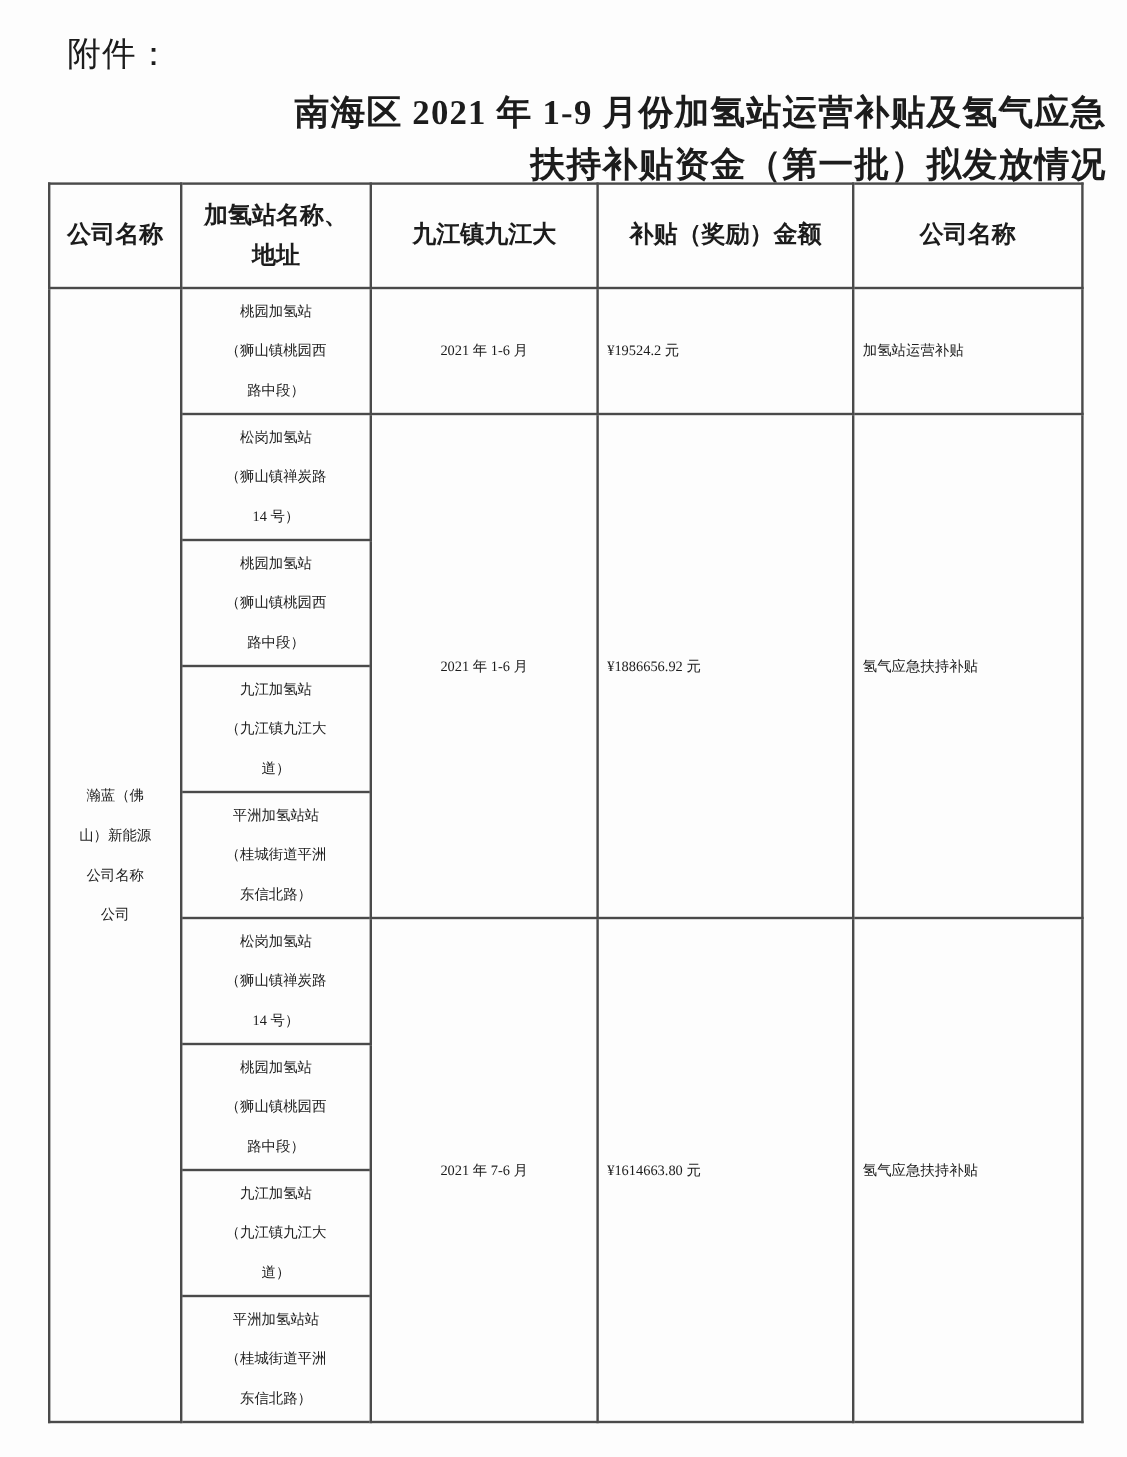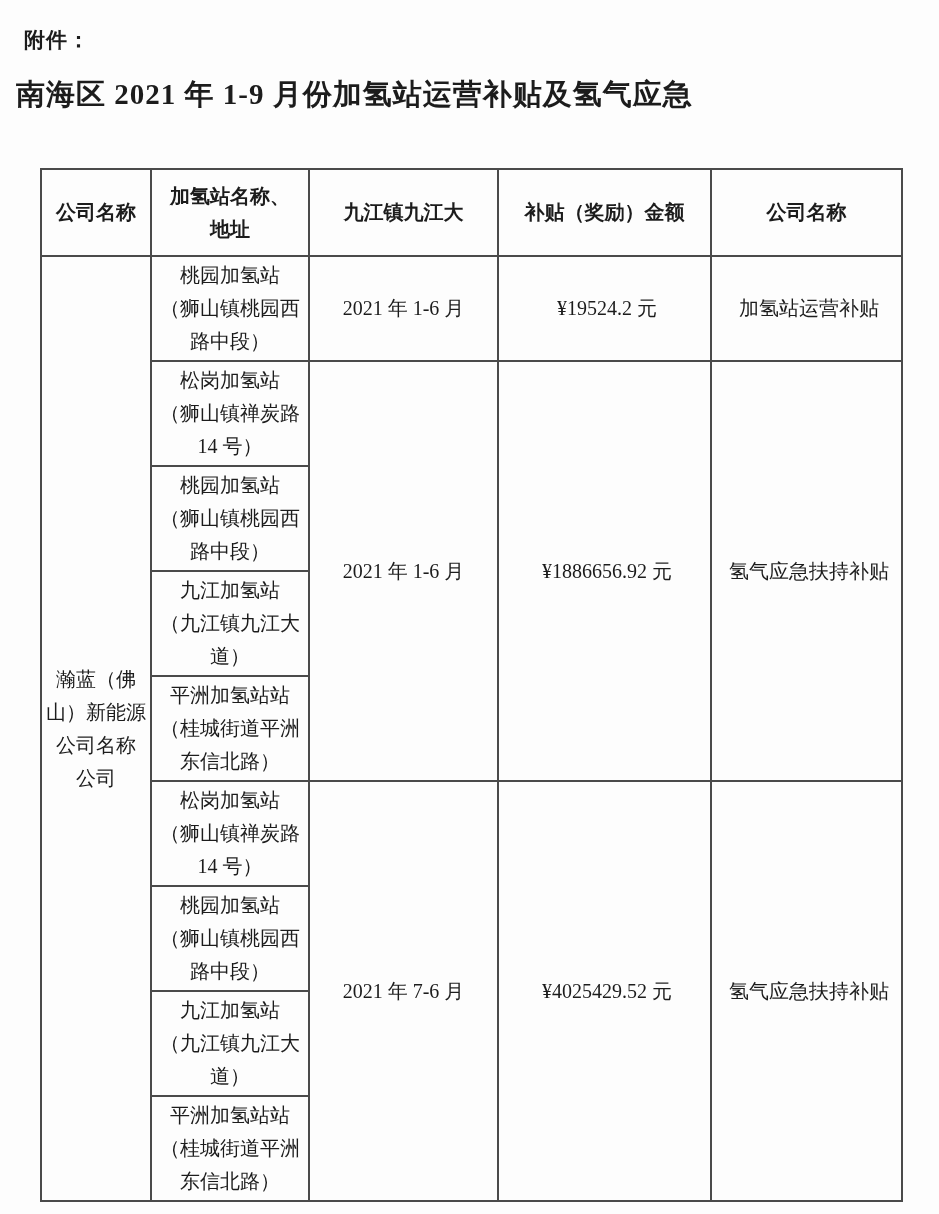--- a/index.html
+++ b/index.html
@@ -7,75 +7,76 @@
     width: 939px;
     height: 1214px;
     background: #fdfdfd;
     color: #1c1c1c;
     font-family: "Liberation Serif", "DejaVu Serif", serif;
     position: relative;
     overflow: hidden;
   }
   .attachment {
     position: absolute;
-    left: 24px;
+    left: 56px;
     top: 26px;
-    font-size: 21px;
-    font-weight: bold;
+    font-size: 28px;
+    font-weight: normal;
     letter-spacing: 1px;
   }
   .doc-title {
     position: absolute;
-    left: 16px;
+    left: 0;
     top: 72px;
     width: 922px;
-    text-align: left;
+    text-align: right;
     font-size: 29px;
     font-weight: bold;
     line-height: 44px;
     letter-spacing: 1px;
   }
   table.subsidy-table {
     position: absolute;
     left: 40px;
-    top: 168px;
+    top: 152px;
     width: 861px;
     border-collapse: collapse;
     table-layout: fixed;
   }
   .subsidy-table th,
   .subsidy-table td {
     border: 2px solid #4a4a4a;
     text-align: center;
     vertical-align: middle;
-    font-size: 20px;
+    font-size: 12px;
     line-height: 33px;
     white-space: pre-line;
     overflow: hidden;
     padding: 2px;
   }
   .subsidy-table th {
     font-weight: bold;
     height: 87px;
     font-size: 20px;
   }
   .subsidy-table tr.body-row { height: 104px; }
   .subsidy-table td.align-left {
-    text-align: center;
+    text-align: left;
     padding-left: 7px;
     margin-left: 44px;
   }
 </style>
 </head>
 <body>
 
 <div class="attachment">附件：</div>
 
 <div class="doc-title">
   <div>南海区 2021 年 1-9 月份加氢站运营补贴及氢气应急</div>
+  <div>扶持补贴资金（第一批）拟发放情况</div>
 </div>
 
 <table class="subsidy-table">
   <colgroup>
     <col style="width:110px">
     <col style="width:158px">
     <col style="width:189px">
     <col style="width:213px">
     <col style="width:191px">
   </colgroup>
@@ -125,21 +126,21 @@
     <td>平洲加氢站站
 （桂城街道平洲
 东信北路）</td>
   </tr>
 
   <tr class="body-row">
     <td>松岗加氢站
 （狮山镇禅炭路
 14 号）</td>
     <td rowspan="4">2021 年 7-6 月</td>
-    <td rowspan="4" class="align-left">¥4025429.52 元</td>
+    <td rowspan="4" class="align-left">¥1614663.80 元</td>
     <td rowspan="4" class="align-left">氢气应急扶持补贴</td>
   </tr>
   <tr class="body-row">
     <td>桃园加氢站
 （狮山镇桃园西
 路中段）</td>
   </tr>
   <tr class="body-row">
     <td>九江加氢站
 （九江镇九江大

